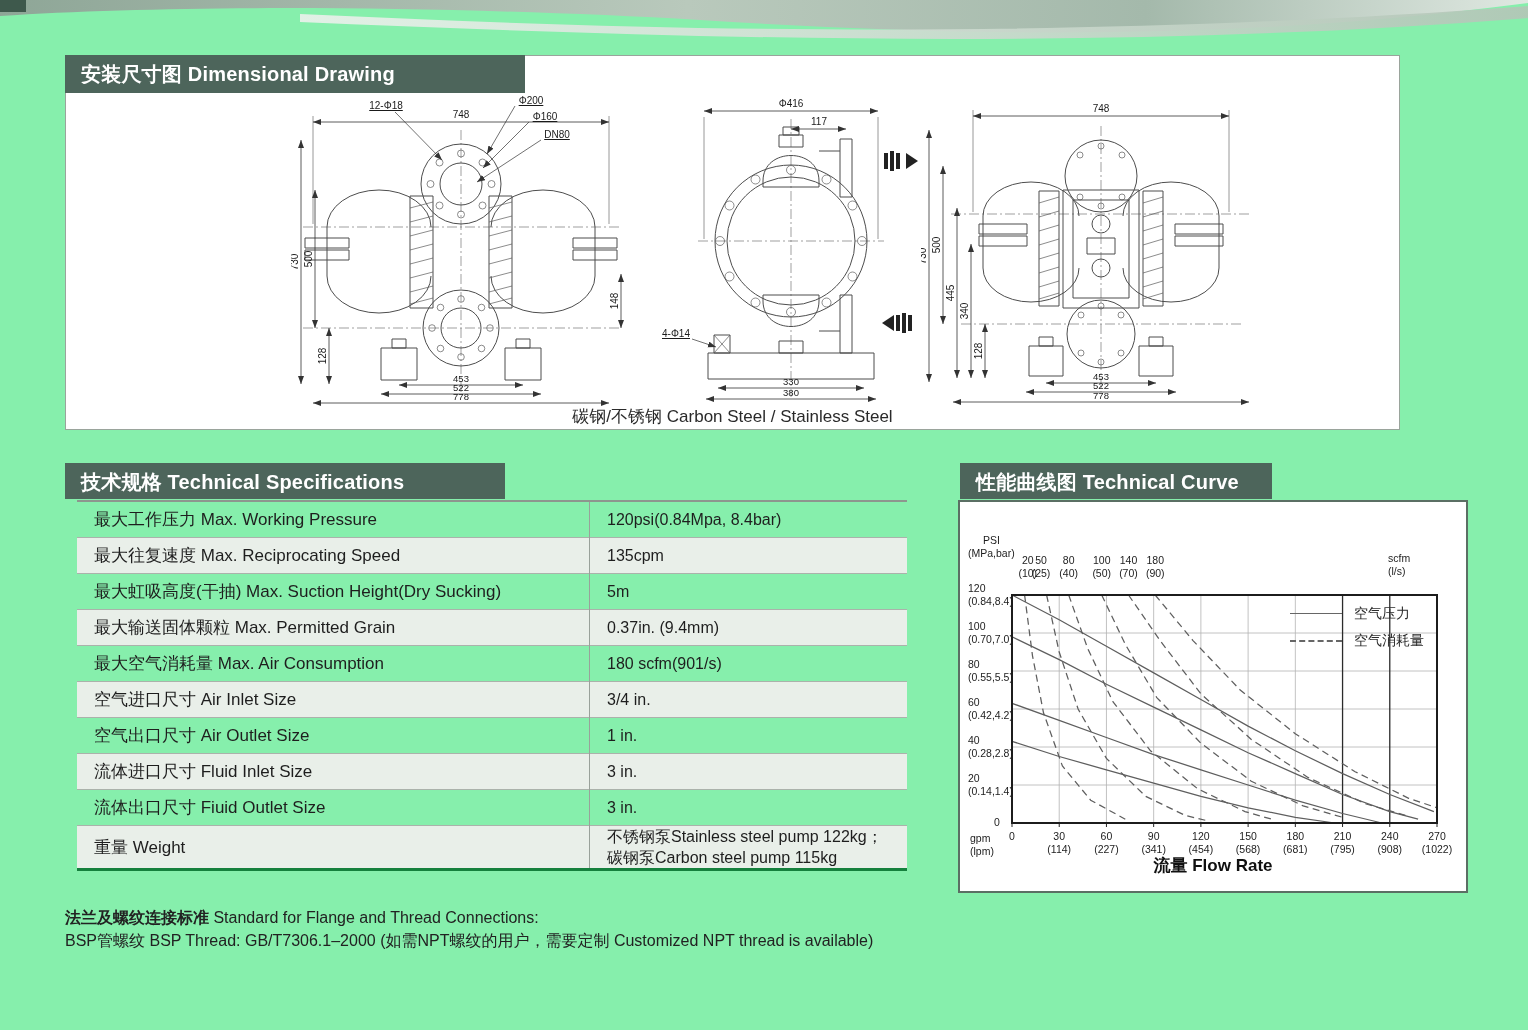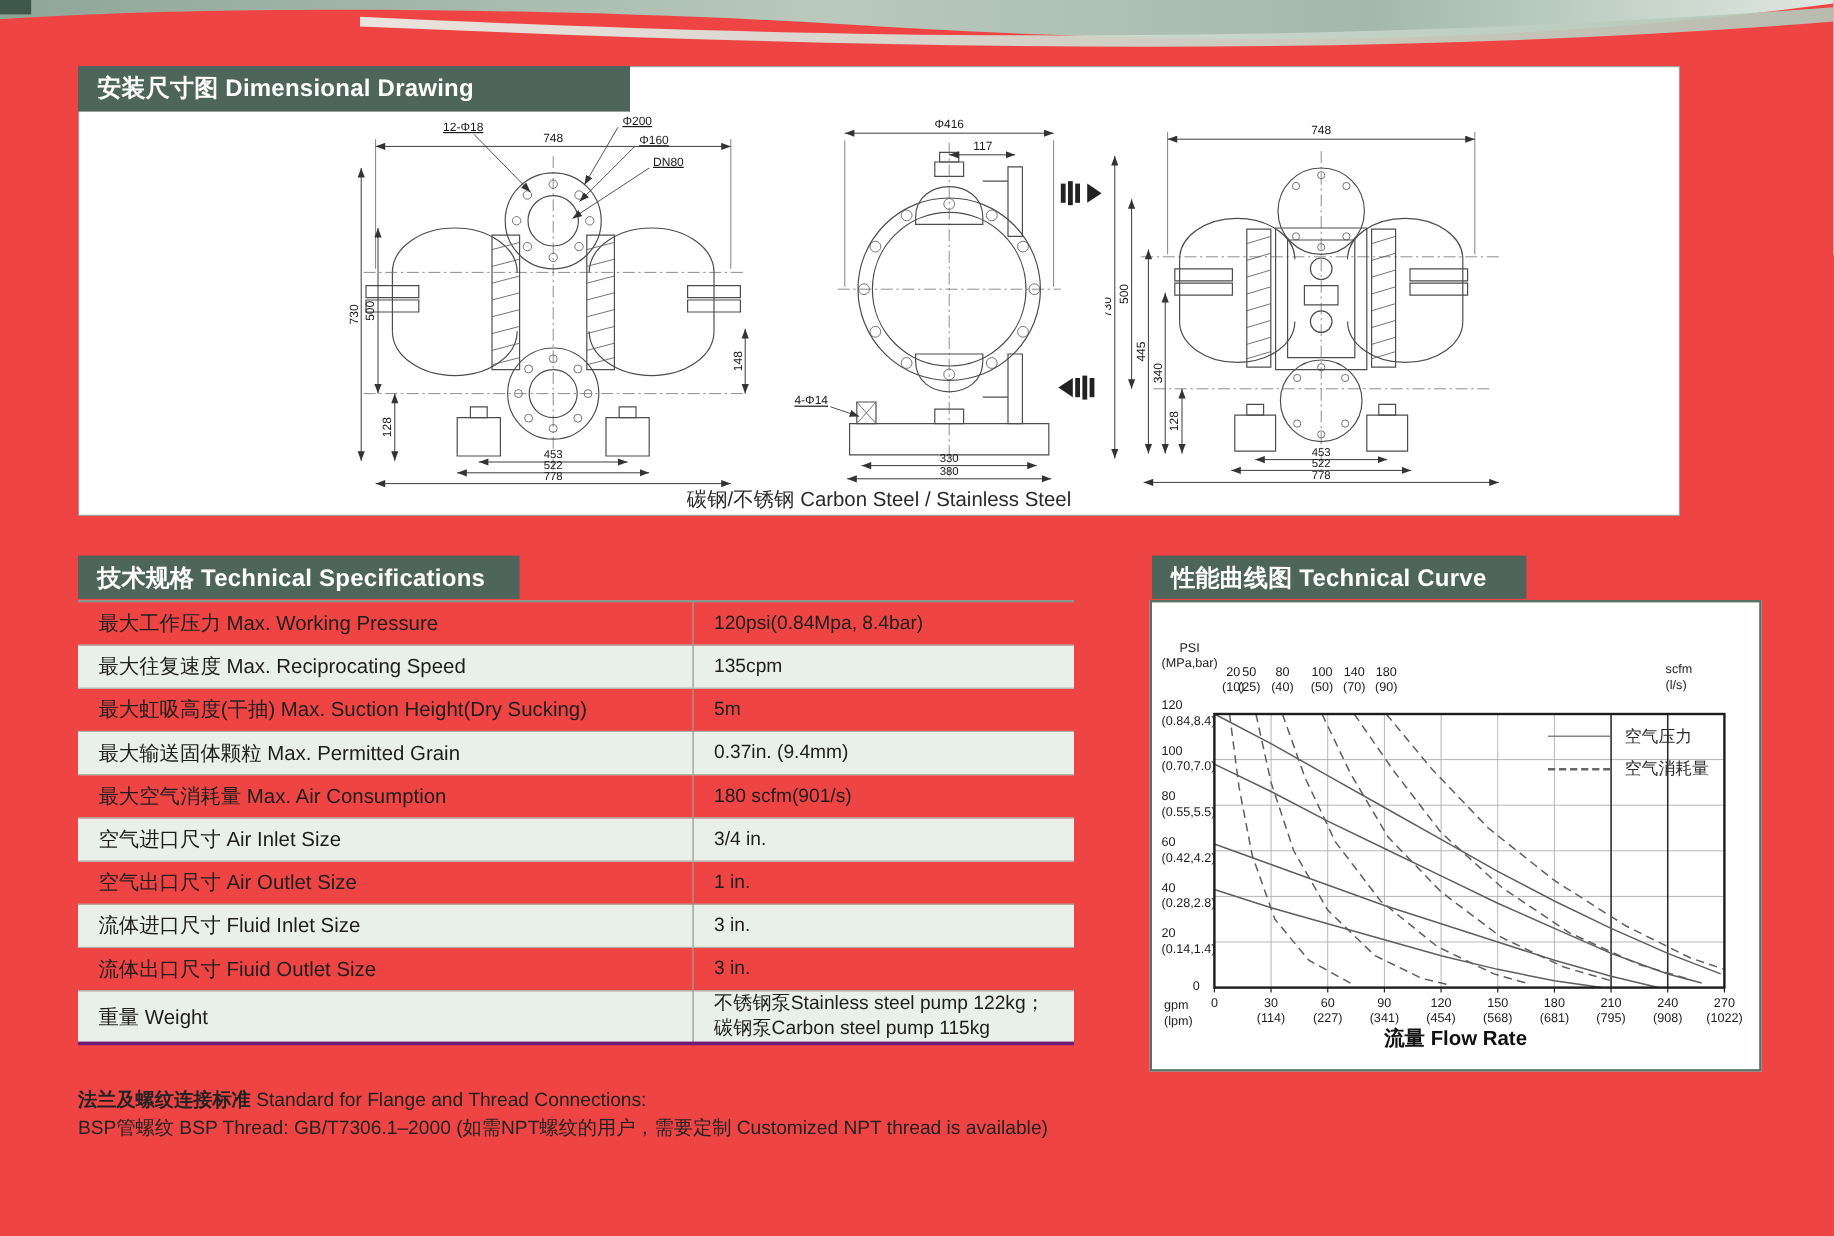--- a/index.html
+++ b/index.html
@@ -1,17 +1,17 @@
 <!DOCTYPE html>
 <html><head>
 <meta charset="utf-8">
 <style>
   html,body{margin:0;padding:0;background:#fff;}
   body{font-family:"Liberation Sans","DejaVu Sans",sans-serif;}
-  .page{position:relative;width:1528px;height:1030px;background:#ef4444;overflow:hidden;}
+  .page{position:relative;width:1528px;height:1030px;background:#86efac;overflow:hidden;}
   .banner{position:absolute;left:0;top:0;}
   .tab{position:absolute;background:#4d655b;color:#fff;font-weight:bold;font-size:20px;
        line-height:38px;padding-left:16px;box-sizing:border-box;letter-spacing:.2px;}
   
   .dim-panel{position:absolute;left:65px;top:55px;width:1335px;height:375px;
              border:1px solid #9aa49c;box-sizing:border-box;background:#fff;}
   .dim-panel .tab{left:-1px;top:-1px;width:460px;height:38px;}
   .drawing{position:absolute;}
   .drawing *{vector-effect:non-scaling-stroke;}
   .ol{stroke:#4d4d4d;stroke-width:1;fill:none;}
@@ -20,23 +20,23 @@
   .dim{stroke:#333;stroke-width:.8;fill:none;marker-start:url(#arrS);marker-end:url(#arrE);}
   .ldr{stroke:#333;stroke-width:.7;fill:none;marker-end:url(#arrE);}
   .ext{stroke:#444;stroke-width:.55;fill:none;}
   .dimtxt{font-size:10px;fill:#1a1a1a;}
   .dimtxt.small{font-size:9.5px;}
   .dimtxt.u{text-decoration:underline;}
   .dark{fill:#222;stroke:none;}
   .caption{position:absolute;left:0;right:0;top:349px;text-align:center;font-size:17px;color:#2a2a2a;}
   
   .spec-panel{position:absolute;left:65px;top:463px;width:830px;}
-  .spec-panel .tab{left:0;top:0;width:368px;height:36px;}
-  #spec-table{position:absolute;left:0;top:37px;width:830px;border-collapse:collapse;
-              border-top:2px solid #8d968e;border-bottom:3px solid #701a75;}
+  .spec-panel .tab{left:0;top:0;width:440px;height:36px;}
+  #spec-table{position:absolute;left:12px;top:37px;width:830px;border-collapse:collapse;
+              border-top:2px solid #8d968e;border-bottom:3px solid #15803d;}
   #spec-table td{border-top:1px solid #abb2ab;font-size:17px;color:#1e1e1e;padding:0 17px;
                  height:35px;line-height:21px;white-space:pre-line;}
   #spec-table tr:first-child td{border-top:none;}
   #spec-table tr:nth-child(even){background:#e9efe9;}
   #spec-table td:first-child{width:478px;border-right:1.5px solid #99a19a;}
   #spec-table td:last-child{font-size:16px;}
   
   .curve-panel{position:absolute;left:958px;top:463px;width:510px;}
   .curve-panel .tab{left:2px;top:0;width:312px;height:36px;}
   #chart-box{position:absolute;left:0;top:37px;width:506px;height:389px;

